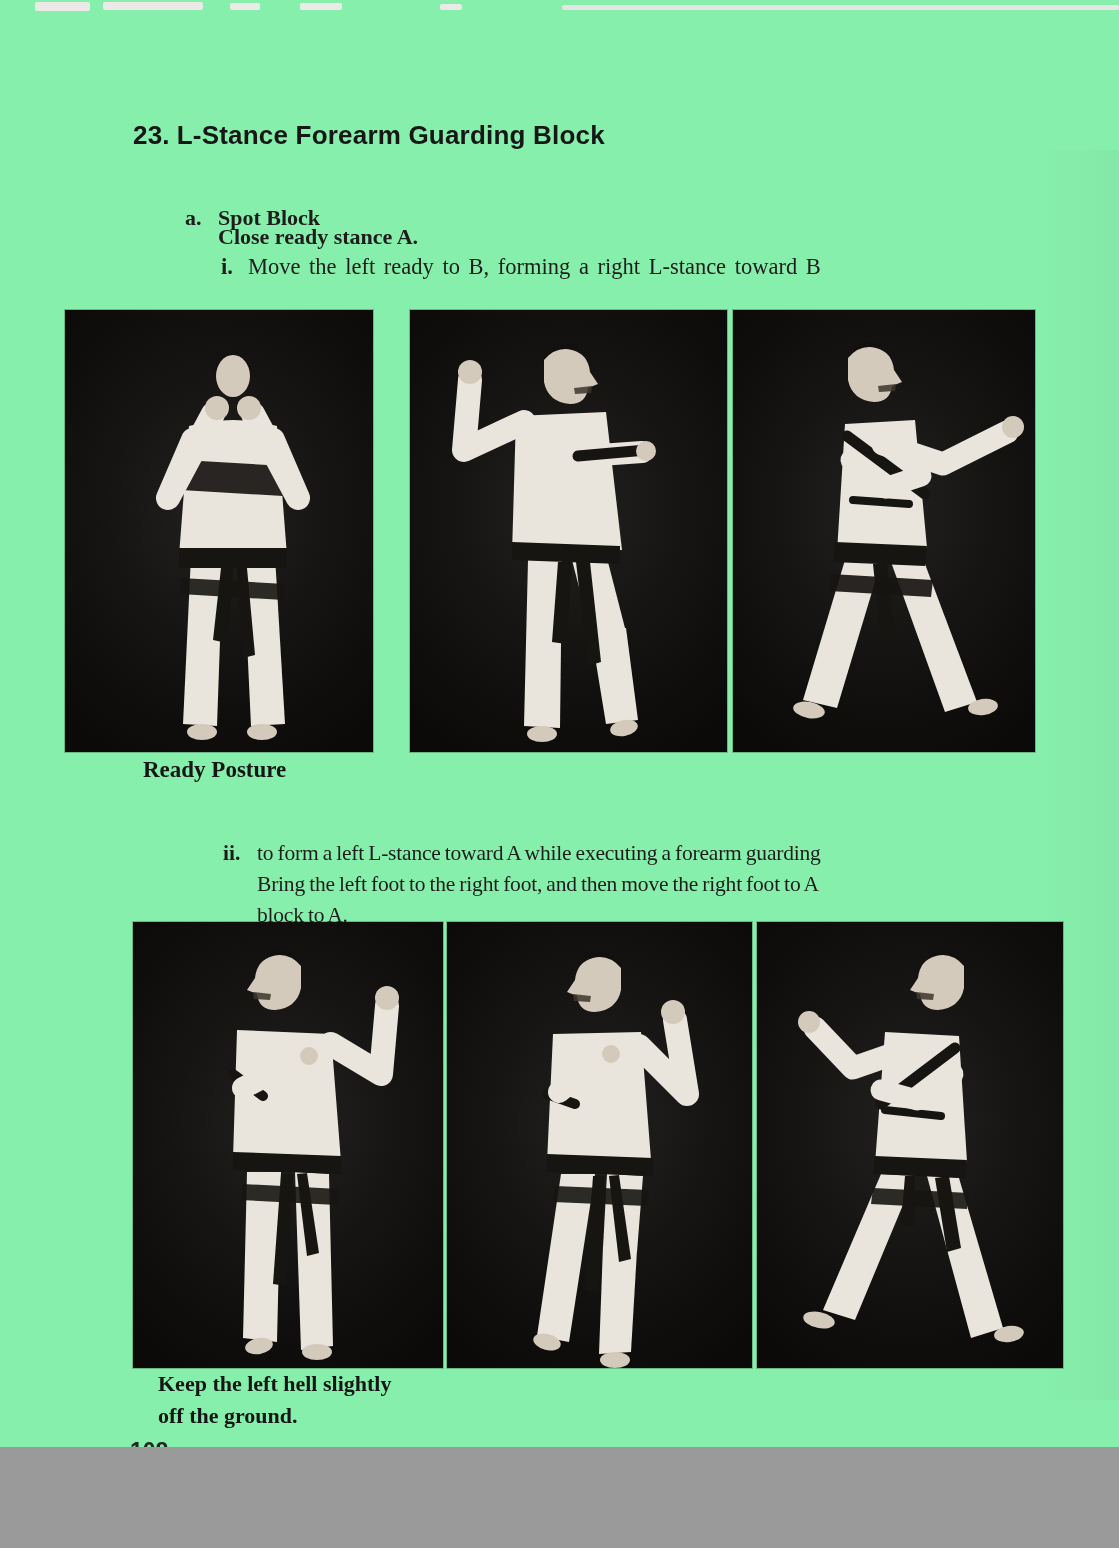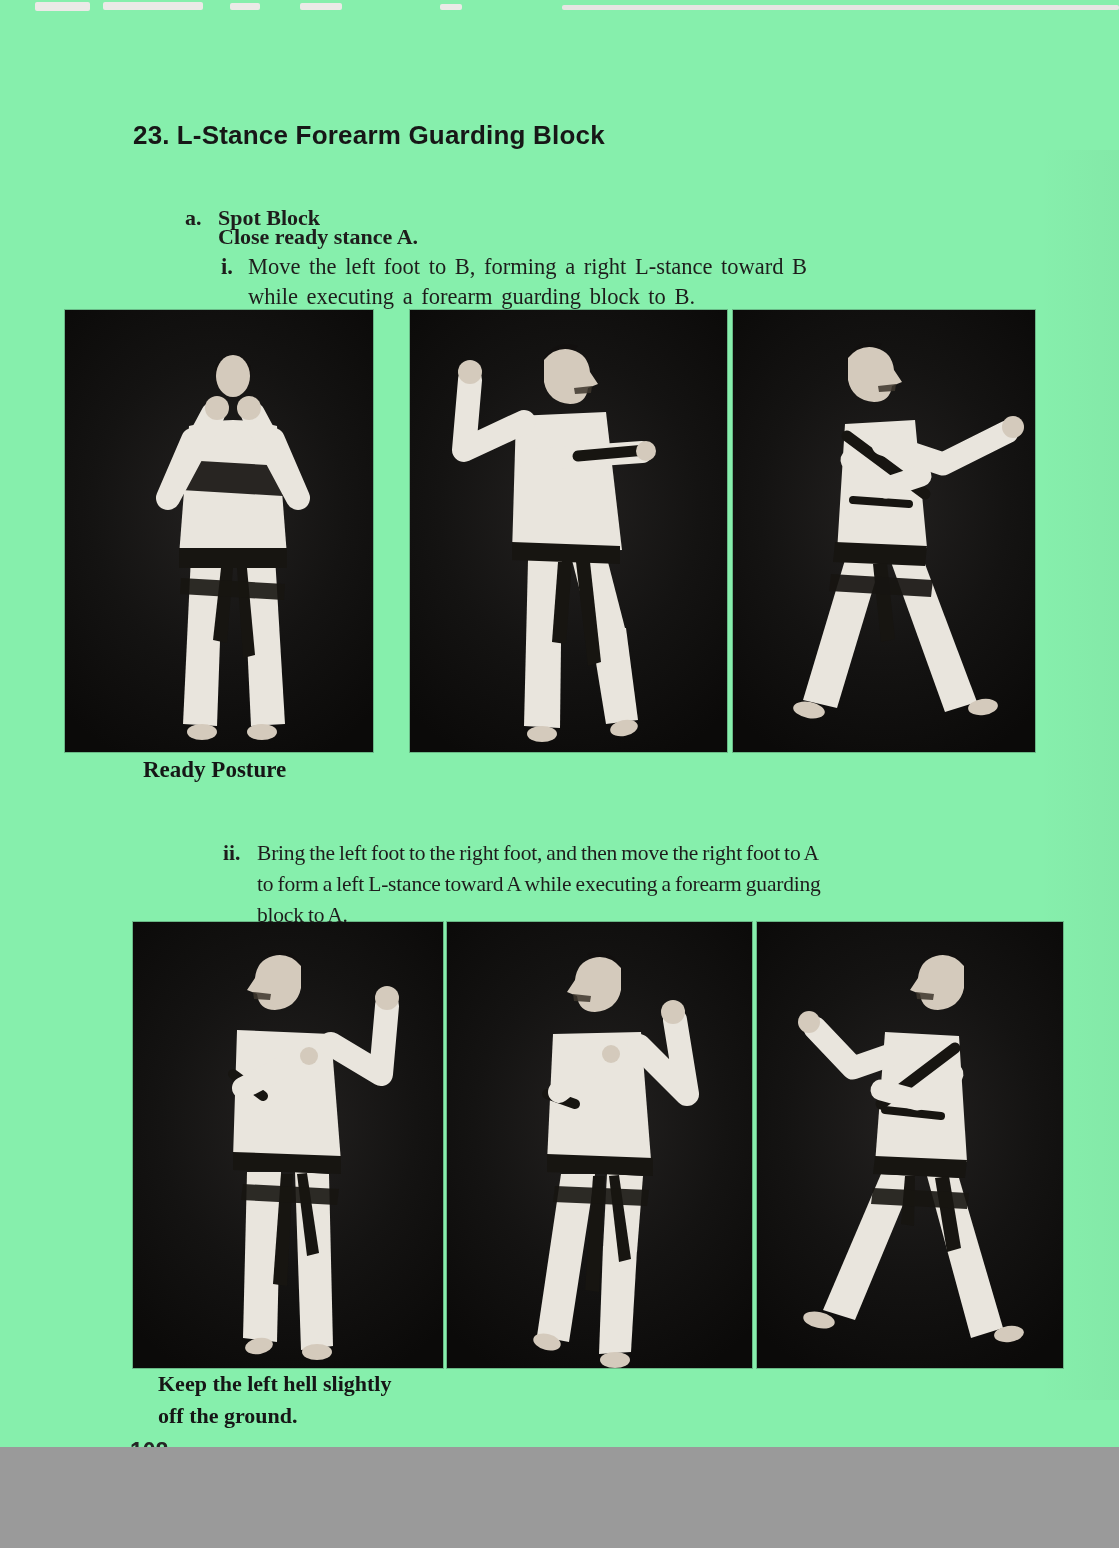--- a/index.html
+++ b/index.html
@@ -69,22 +69,21 @@
     <span class="num">23.</span><span>L-Stance Forearm Guarding Block</span>
   </div>
 
   <div class="item-a">
     <span class="lbl">a.</span><span>Spot Block</span>
   </div>
   <div class="stance">Close ready stance A.</div>
 
   <div class="step step-i">
     <span class="lbl">i.</span>
-    <div>Move the left foot to B, forming a right L-stance toward B</div>
-    <div>while executing a forearm guarding block to B.</div>
+    <div>Move the left ready to B, forming a right L-stance toward B</div>
   </div>
 
   <div class="photo" style="left:65px;top:310px;width:308px;height:442px;">
     <svg viewBox="0 0 308 442">
       <path class="hair" d="M150,56 Q168,34 186,56 L186,64 Q168,46 150,64 Z"></path>
       <ellipse class="skin" cx="168" cy="66" rx="17" ry="21"></ellipse>
       <path class="gi" d="M124,116 Q168,104 212,116 L222,246 L114,246 Z"></path>
       <path class="dk" d="M118,150 L220,156 L218,186 L116,180 Z" opacity=".92"></path>
       <path class="gi" d="M126,246 L158,246 L152,416 L118,414 Z"></path>
       <path class="gi" d="M178,246 L210,246 L220,414 L186,416 Z"></path>
@@ -141,22 +140,22 @@
       <path class="st-gi" stroke-width="21" d="M118,150 L152,178 L188,166"></path>
       <path class="st-gi" stroke-width="23" d="M150,134 L210,154 L274,122"></path>
       <circle class="skin" cx="280" cy="117" r="11"></circle>
     </svg>
   </div>
 
   <div class="caption cap-row1">Ready Posture</div>
 
   <div class="step step-ii">
     <span class="lbl">ii.</span>
+    <div>to form a left L-stance toward A while executing a forearm guarding</div>
     <div>Bring the left foot to the right foot, and then move the right foot to A</div>
-    <div>to form a left L-stance toward A while executing a forearm guarding</div>
     <div>block to A.</div>
   </div>
 
   <div class="photo" style="left:133px;top:922px;width:310px;height:446px;">
     <svg viewBox="0 0 310 446">
       <g transform="translate(-8,-6)">
         <path class="hair" d="M178,52 Q166,28 142,36 L148,44 Q164,42 172,58 Z"></path>
         <path class="skin" d="M176,50 Q164,36 148,40 Q132,44 130,62 L122,74 L132,78 Q134,94 150,94 Q172,92 176,72 Z"></path>
         <path class="mou" d="M146,78 L128,76 L129,83 L145,84 Z"></path>
       </g>

